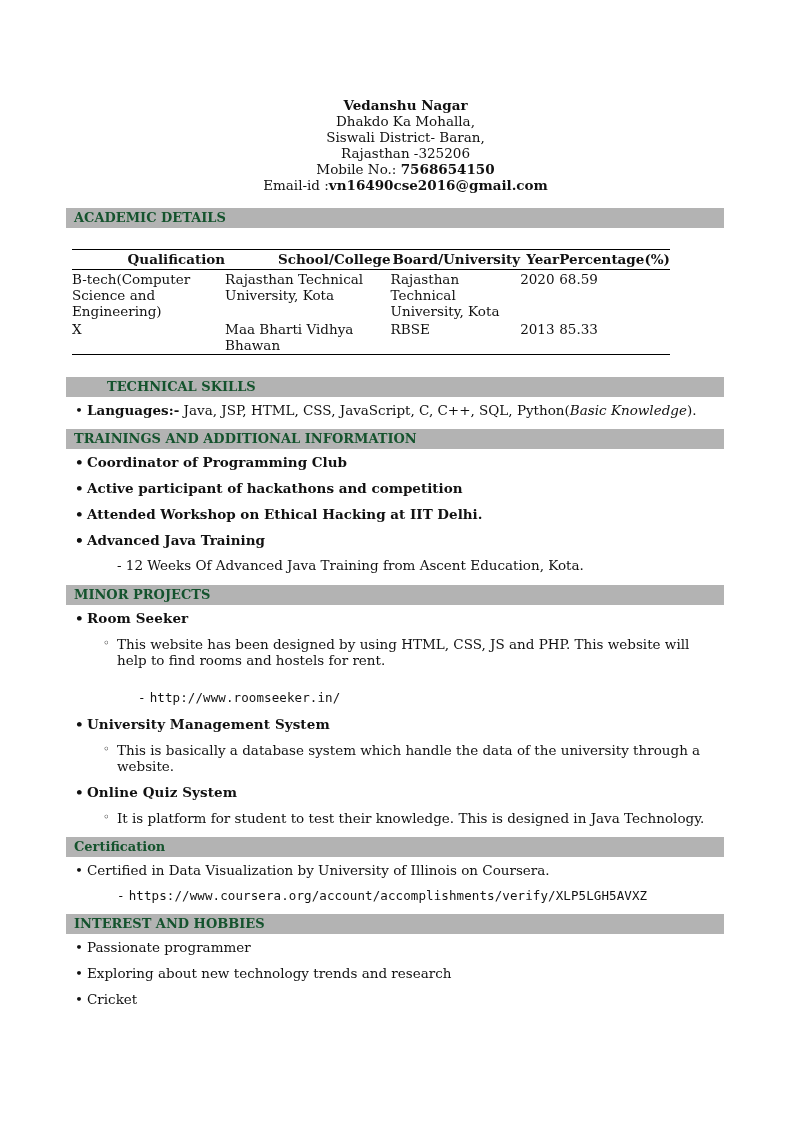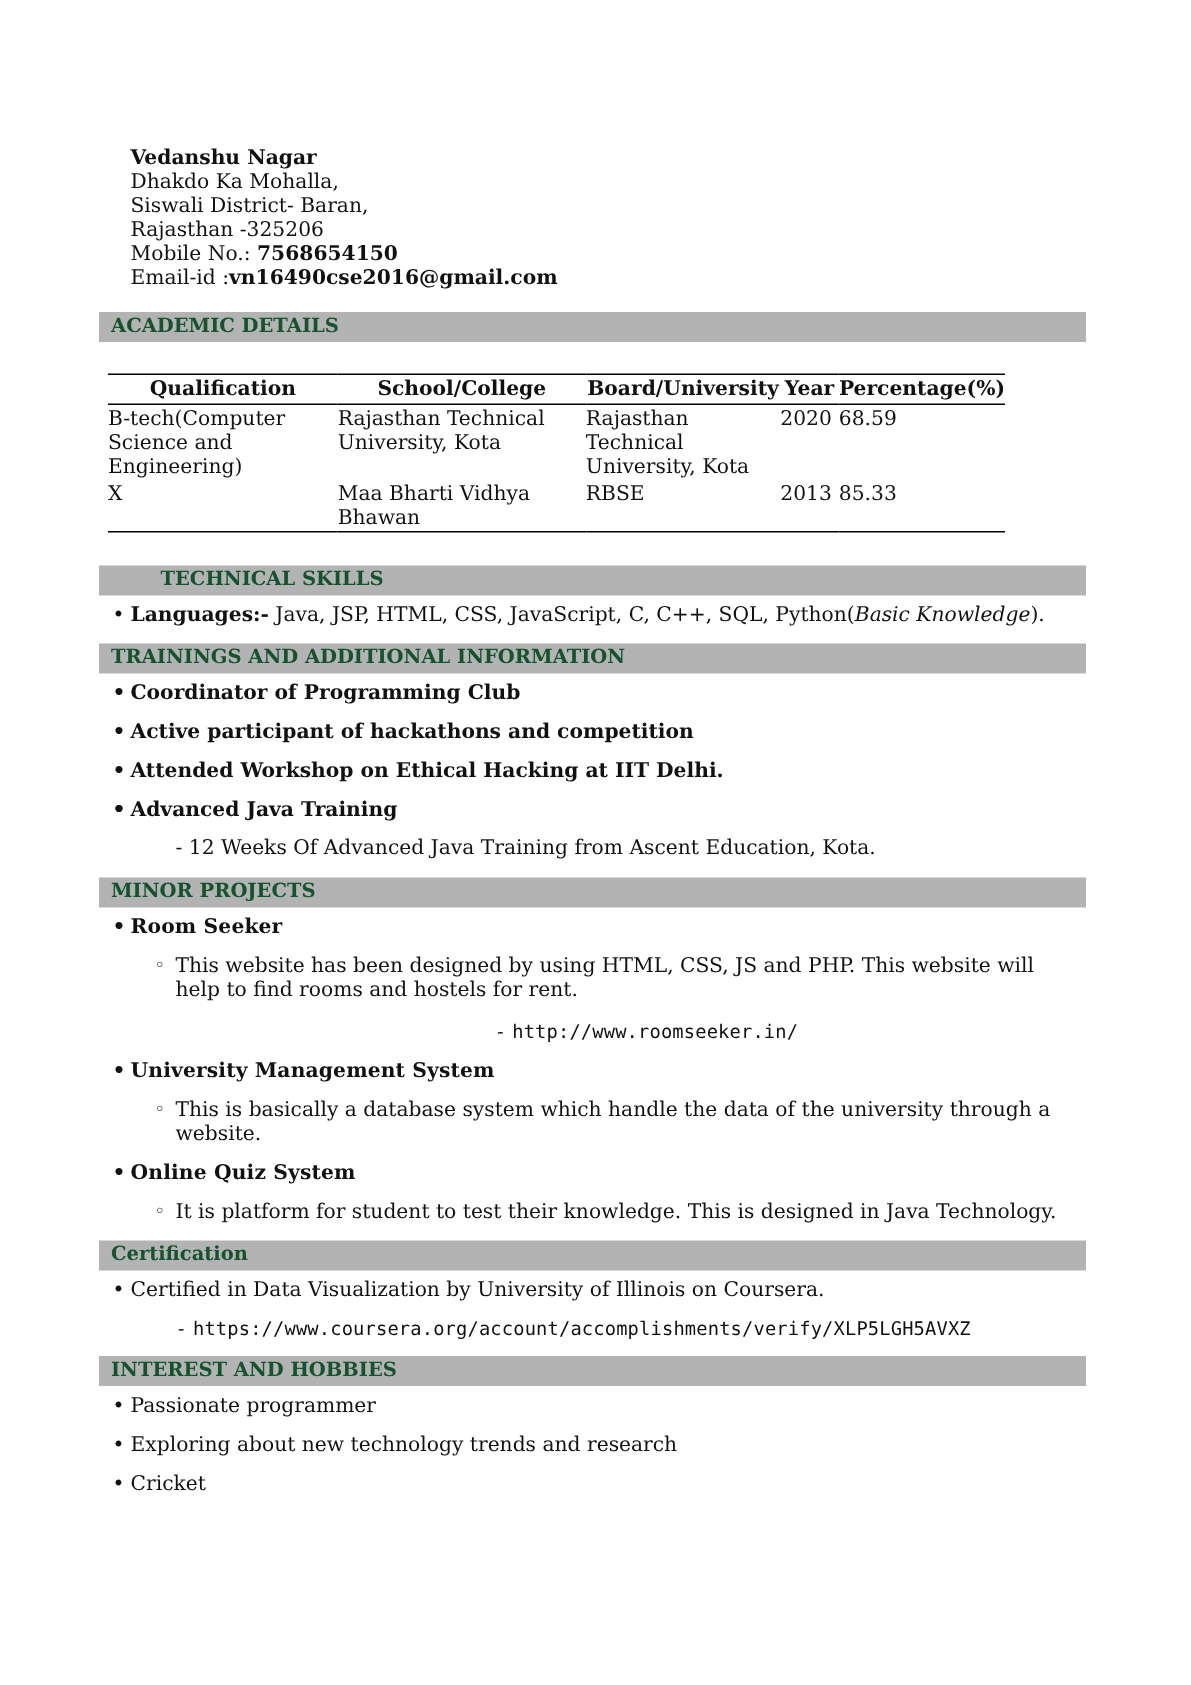--- a/index.html
+++ b/index.html
@@ -12,21 +12,21 @@
     font-family:"DejaVu Serif", serif;
     font-size:13.5px;
     line-height:16px;
     overflow:hidden;
   }
   .content {
     margin-left:66px;
     width:658px;
     padding-top:97px;
   }
-  .contact { margin-left:21px; }
+  .contact { margin-left:21px;text-align:center; }
   .b { font-weight:bold; }
   .bar {
     background:#b3b3b3;
     color:#14532d;
     font-weight:bold;
     font-size:13px;
     line-height:16px;
     padding:2px 8px 2px 8px;
     width:100%;
   }
@@ -39,21 +39,21 @@
 
   table.acad {
     margin-top:21px;
     margin-left:6px;
     width:598px;
     border-collapse:collapse;
     border-top:1.5px solid #000;
     border-bottom:1.5px solid #000;
   }
   table.acad th {
-    text-align:center;
+    text-align:right;
     font-weight:bold;
     border-bottom:1.5px solid #000;
     padding:1px 0 2px 0;
     white-space:nowrap;
     vertical-align:top;
   }
   table.acad td {
     padding:1px 0;
     vertical-align:top;
   }
@@ -79,21 +79,21 @@
     margin-top:9px;
     padding-left:51px;
     padding-right:14px;
   }
   .urlline {
     font-family:"DejaVu Sans Mono", monospace;
     font-size:12.5px;
     letter-spacing:0.1px;
   }
   .url-l1 { margin-top:10px; padding-left:51px; }
-  .url-l2 { margin-top:12px;  padding-left:72px;text-align:center; }
+  .url-l2 { margin-top:22px;  padding-left:72px; }
   .urlline .dash { margin-right:4px; }
   .proj-name { letter-spacing:0.1px; }
 </style>
 </head>
 <body>
 
 <div class="page">
   <div class="content">
 
     <div class="contact">

